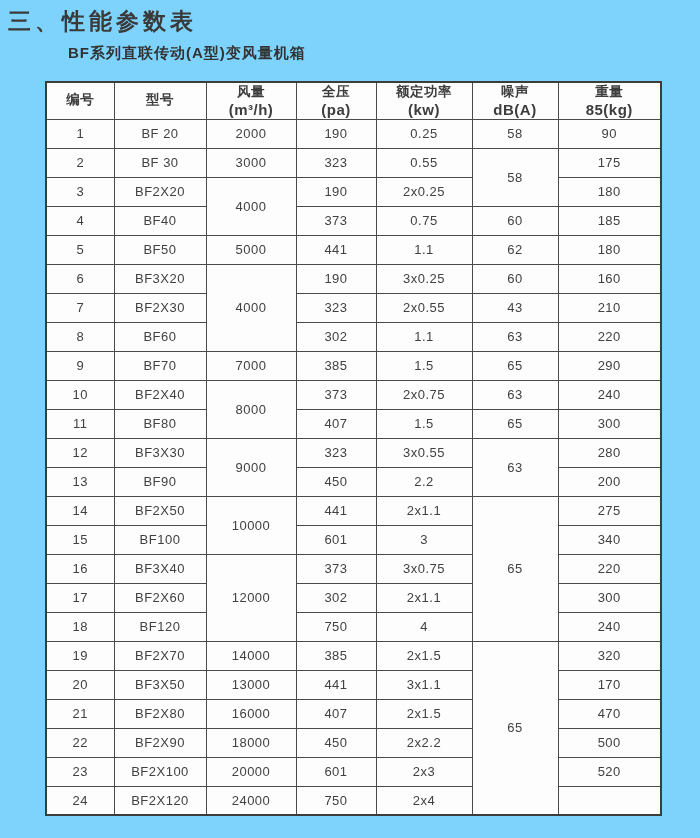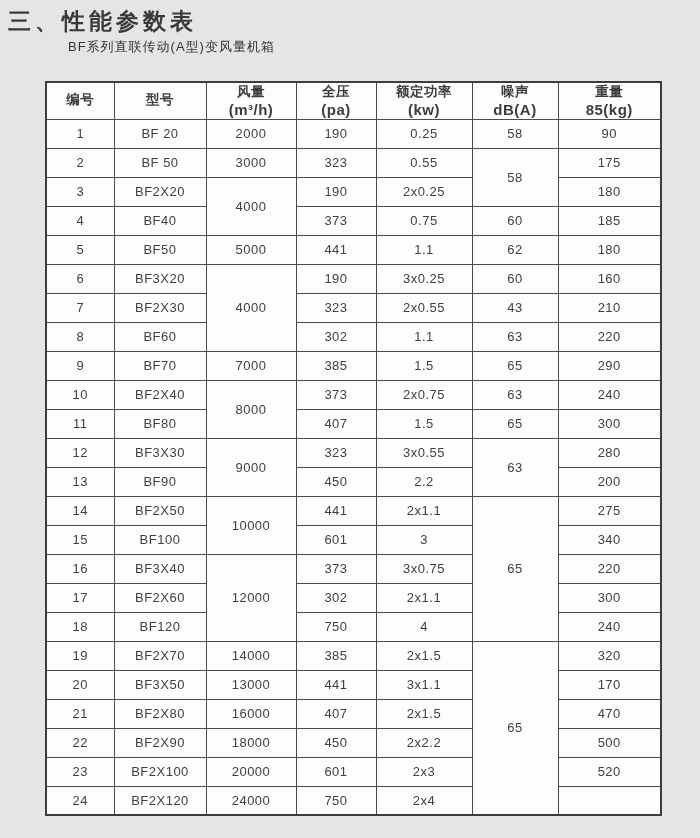--- a/index.html
+++ b/index.html
@@ -5,38 +5,38 @@
   html, body {
     margin: 0;
     padding: 0;
     background: #fcfcfc;
     font-family: "Liberation Sans", "DejaVu Sans", sans-serif;
   }
   .page {
     position: relative;
     width: 700px;
     height: 838px;
-    background: #e5e5e5;
+    background: #7dd3fc;
     overflow: hidden;
   }
   .section-title {
     position: absolute;
     left: 8px;
     top: 6px;
     font-size: 23px;
     font-weight: bold;
     color: #3a3a3a;
     letter-spacing: 4px;
   }
   .table-title {
     position: absolute;
     left: 68px;
-    top: 38px;
-    font-size: 13px;
-    font-weight: normal;
+    top: 44px;
+    font-size: 15px;
+    font-weight: bold;
     color: #333333;
     letter-spacing: 1px;
   }
   table.params {
     position: absolute;
     left: 45px;
     top: 81px;
     width: 615px;
     border-collapse: collapse;
     table-layout: fixed;
@@ -117,21 +117,21 @@
           <td>1</td>
           <td>BF 20</td>
           <td>2000</td>
           <td>190</td>
           <td>0.25</td>
           <td>58</td>
           <td>90</td>
         </tr>
         <tr>
           <td>2</td>
-          <td>BF 50</td>
+          <td>BF 30</td>
           <td>3000</td>
           <td>323</td>
           <td>0.55</td>
           <td rowspan="2">58</td>
           <td>175</td>
         </tr>
         <tr>
           <td>3</td>
           <td>BF2X20</td>
           <td rowspan="2">4000</td>

